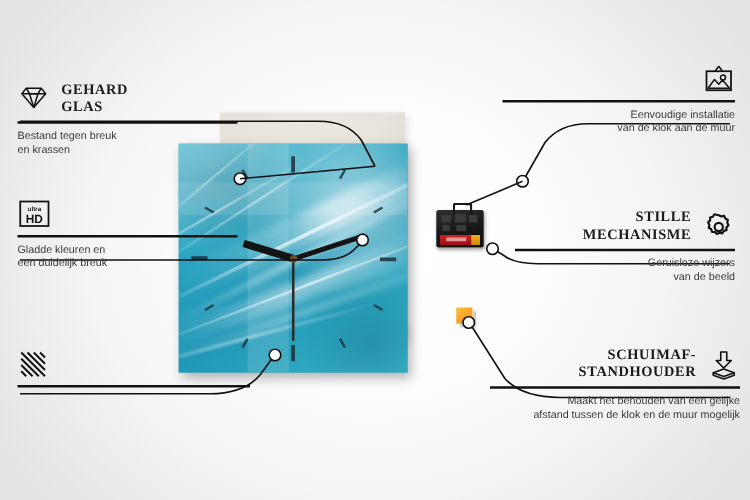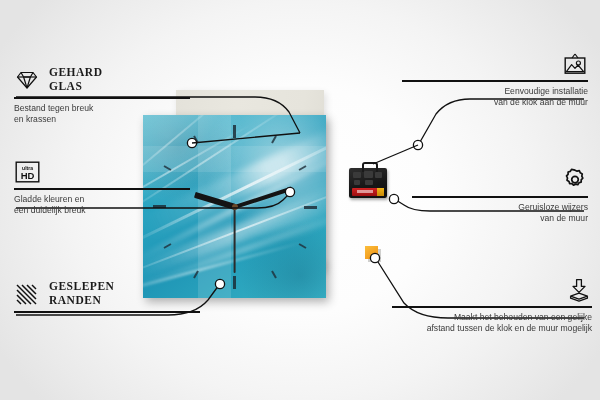--- a/index.html
+++ b/index.html
@@ -151,21 +151,21 @@
   }
   .co-rule{ height:1.6px; background:#111; margin-top:4px; }
   .co-sub{
     font-size:8.6px; color:#3a3a3a; line-height:1.3; margin-top:4px;
     font-family:Liberation Sans, sans-serif;
   }
   .left  .co-head{ justify-content:flex-start; }
   .left  .co-title,.left .co-sub{ text-align:left; }
   .right .co-head{ justify-content:flex-end; }
   .right .co-title,.right .co-sub{ text-align:right; }
-  .icon{ flex:0 0 auto; width:26px; height:24px; display:flex; align-items:center; justify-content:center; }
+  .icon{ flex:0 0 auto; width:26px; height:24px; display:flex; align-items:flex-start; justify-content:center; }
   .icon svg{ display:block; }
 
   
   #co-gehard      { left:14px;  top:50px;  width:176px;margin-top:16px; }
   #co-hd          { left:14px;  top:160px; width:176px; }
   #co-geslepen    { left:14px;  top:280px; width:186px; }
   #co-duurzame    { right:12px; top:52px;  width:186px; }
   #co-stille      { right:12px; top:168px; width:176px; }
   #co-schuim      { right:8px;  top:278px; width:200px; }
 </style>
@@ -333,24 +333,20 @@
             <path d="M2,2 L21,21"></path>
             <path d="M2,7 L16,21"></path>
             <path d="M2,12 L11,21"></path>
             <path d="M2,17 L6,21"></path>
             <path d="M7,2 L21,16"></path>
             <path d="M12,2 L21,11"></path>
             <path d="M17,2 L21,6"></path>
           </g>
         </svg>
       </span>
-      <span class="co-title">
-        <span>GESLEPEN</span><br>
-        <span>RANDEN</span>
-      </span>
     </div>
     <div class="co-rule"></div>
   </div>
 
   <div class="callout right" id="co-duurzame">
     <div class="co-head">
       <span class="icon">
         <svg width="26" height="22" viewBox="0 0 26 22">
           <path d="M13,1 L10,5 M13,1 L16,5" fill="none" stroke="#111" stroke-width="1.2"></path>
           <rect x="3.2" y="5" width="19.6" height="15.2" fill="none" stroke="#111" stroke-width="1.4"></rect>
@@ -361,38 +357,46 @@
     </div>
     <div class="co-rule"></div>
     <div class="co-sub">
       <span>Eenvoudige installatie</span><br>
       <span>van de klok aan de muur</span>
     </div>
   </div>
 
   <div class="callout right" id="co-stille">
     <div class="co-head">
+      <span class="co-title">
+        <span>STILLE</span><br>
+        <span>MECHANISME</span>
+      </span>
       <span class="icon">
         <svg width="24" height="24" viewBox="0 0 24 24">
           <g fill="none" stroke="#111" stroke-width="1.7" stroke-linejoin="round">
             <path d="M12,2.2 l2.1,1.0 l2.2,-0.5 l1.0,2.1 l2.0,1.1 l-0.5,2.2 l1.0,2.1 l-1.6,1.6 l0,2.3 l-2.2,0.6 l-1.2,2.0 l-2.2,-0.5 l-2.1,1.0 l-1.6,-1.6 l-2.3,0 l-0.6,-2.2 l-2.0,-1.2 l0.5,-2.2 l-1.0,-2.1 l1.6,-1.6 l0,-2.3 l2.2,-0.6 l1.2,-2.0 Z"></path>
             <circle cx="12" cy="11.6" r="3.3"></circle>
           </g>
         </svg>
       </span>
     </div>
     <div class="co-rule"></div>
     <div class="co-sub">
       <span>Geruisloze wijzers</span><br>
-      <span>van de muur</span>
+      <span>van de beeld</span>
     </div>
   </div>
 
   <div class="callout right" id="co-schuim">
     <div class="co-head">
+      <span class="co-title">
+        <span>SCHUIMAF-</span><br>
+        <span>STANDHOUDER</span>
+      </span>
       <span class="icon">
         <svg width="24" height="24" viewBox="0 0 24 24">
           <g fill="none" stroke="#111" stroke-width="1.3" stroke-linejoin="round">
             <path d="M9.6,1.6 L14.4,1.6 L14.4,8.4 L18,8.4 L12,14.4 L6,8.4 L9.6,8.4 Z"></path>
             <path d="M12,15.2 L20.4,18.2 L12,21.2 L3.6,18.2 Z"></path>
             <path d="M3.6,18.2 L3.6,20.2 L12,23.2 L20.4,20.2 L20.4,18.2"></path>
           </g>
         </svg>
       </span>
     </div>

